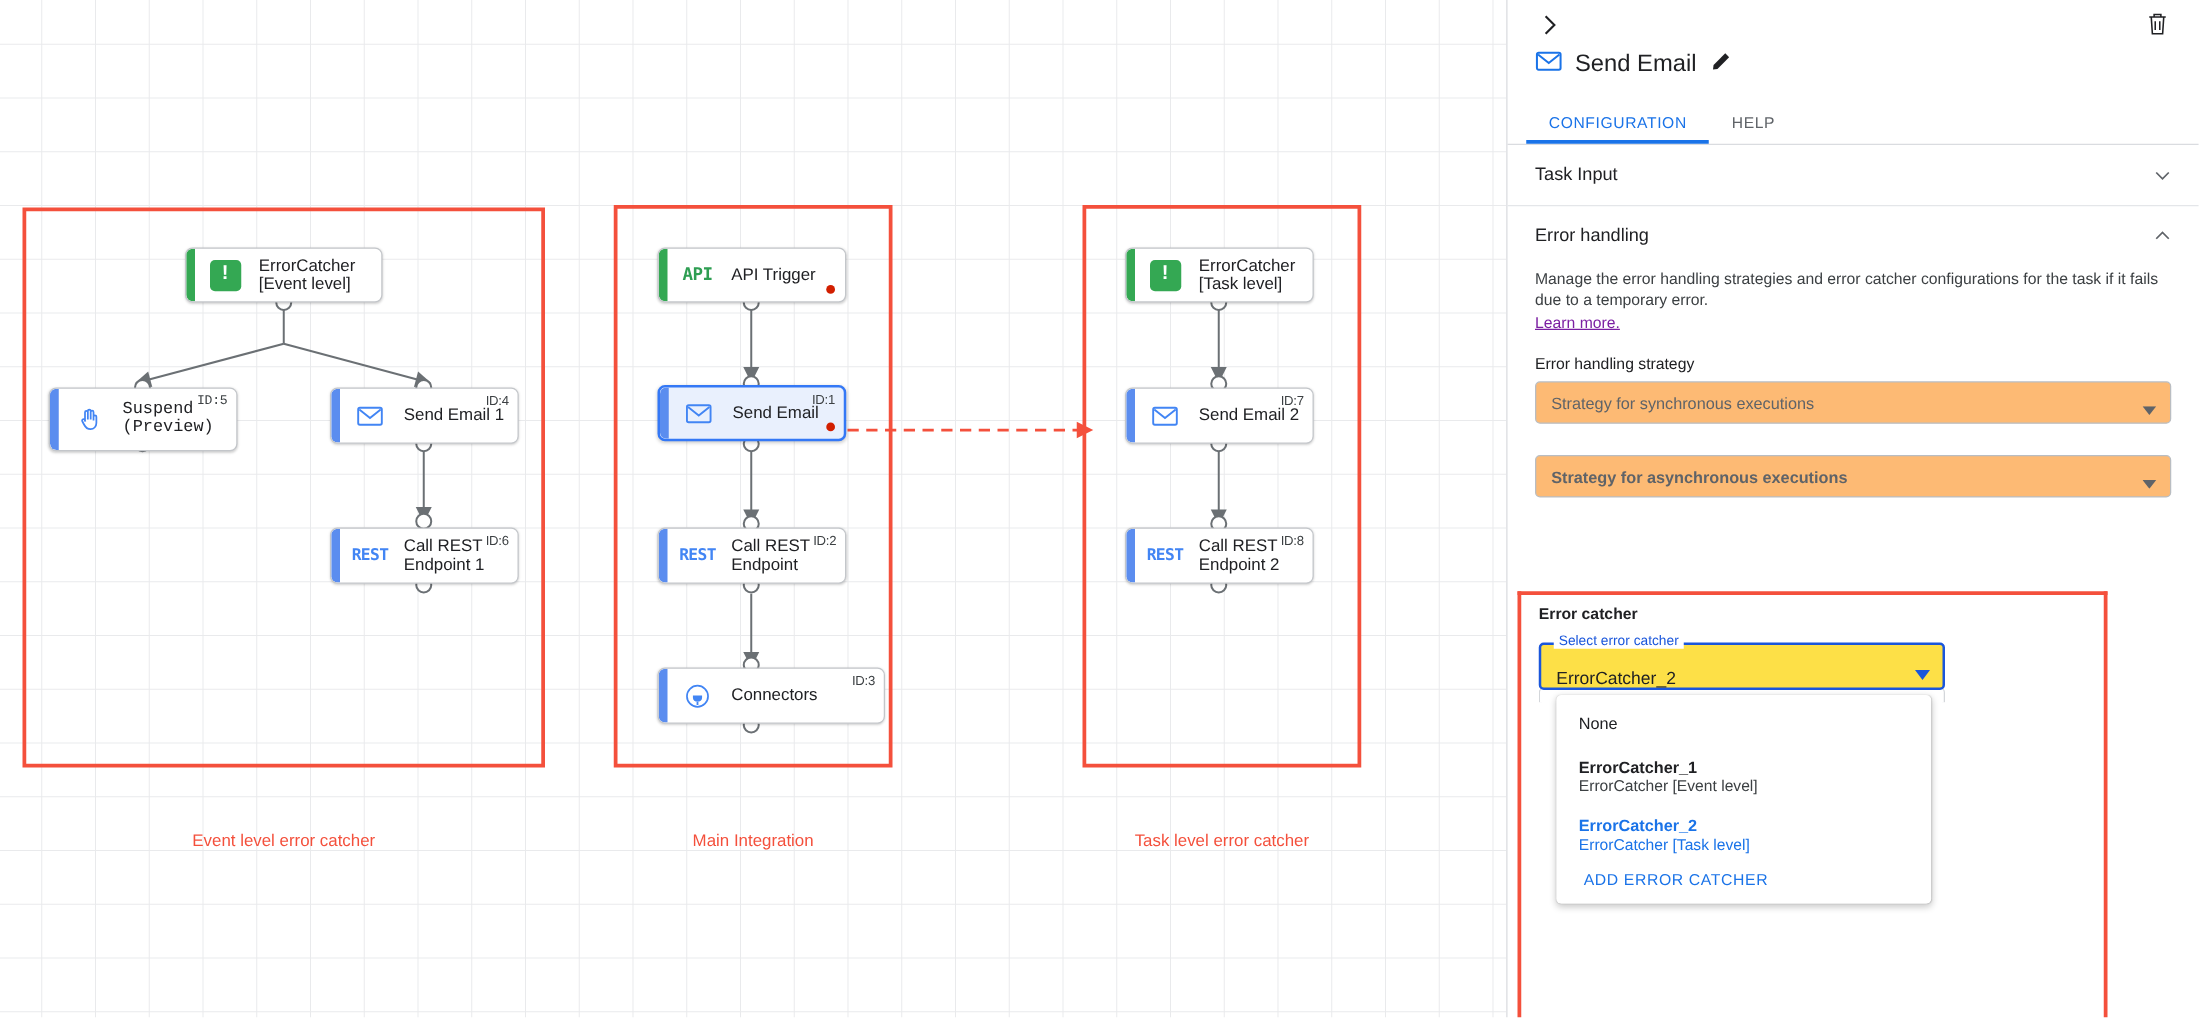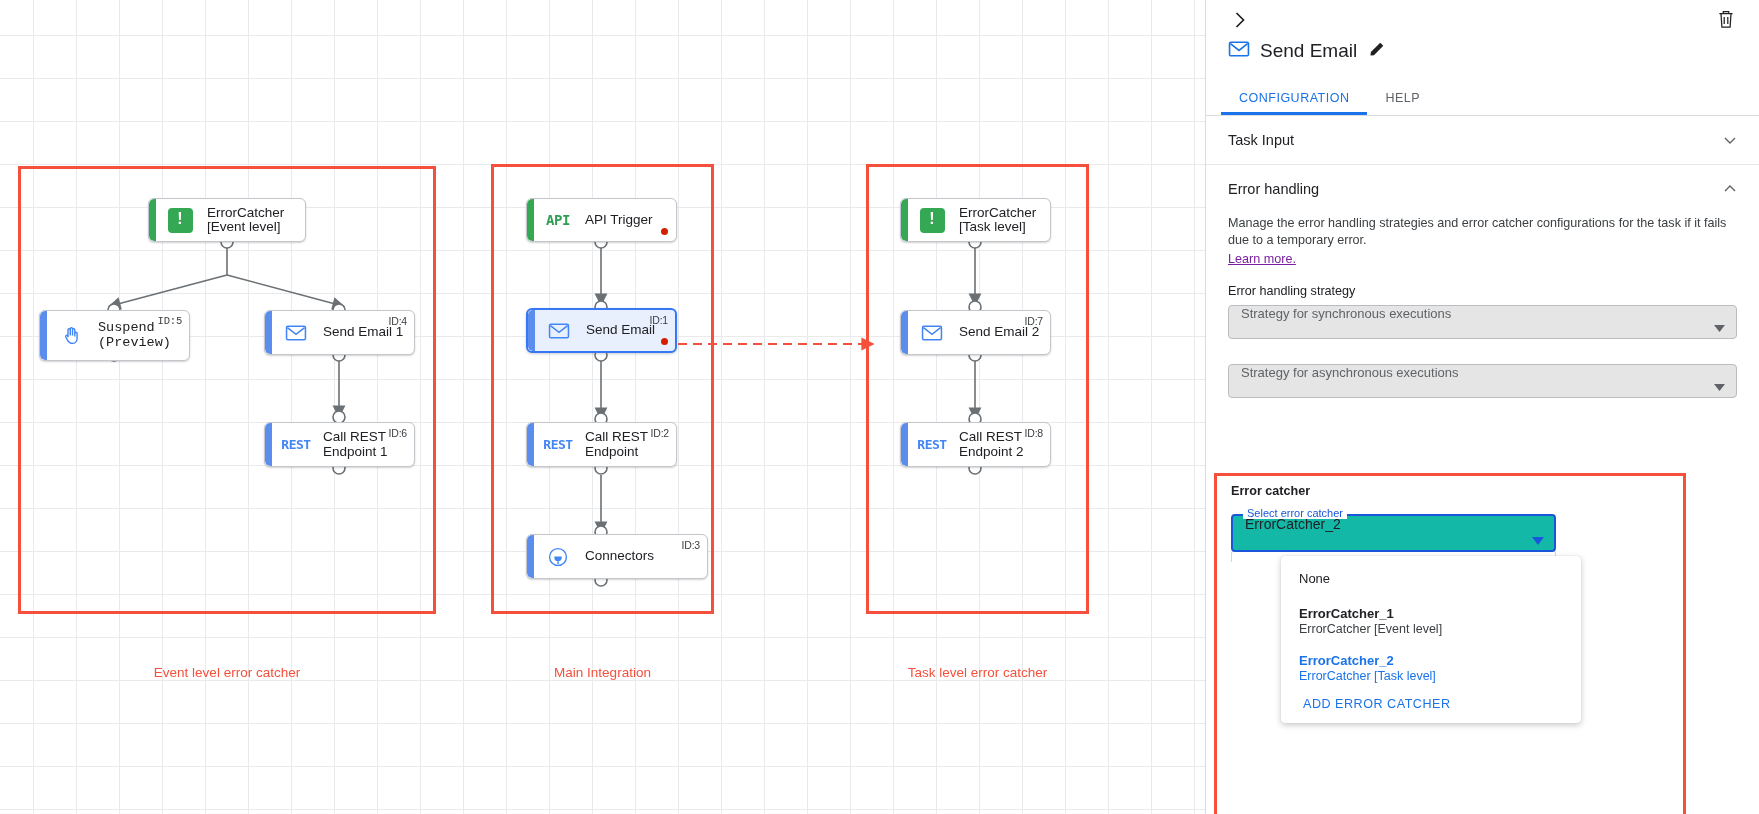--- a/index.html
+++ b/index.html
@@ -168,69 +168,68 @@
   .eh-link { color: #7b1fa2; text-decoration: underline; font-size: 12.6px; text-align: center; }
   .eh-label {
     font-size: 12.6px; color: #202124; font-weight: 400;
     margin-top: 17px; margin-bottom: 7px;
   }
   .select-box {
     position: relative;
     height: 34px;
     border: 1px solid #b9bdc2;
     border-radius: 4px;
-    display: flex; align-items: flex-start;
+    display: flex; align-items: center;
     padding: 0 12px;
     font-size: 13px; color: #5f6368;
     cursor: pointer;
-    background:#e5e5e5;
+    background:#fdba74;
   }
   .select-box .arrow { position:absolute; right: 11px; top: 14px; }
 
   .ec-wrap {
     position: absolute;
     left: 1214px; top: 473px;
     width: 472px; height: 341px;
     border: 3px solid #f4503c;
     border-bottom: none;
   }
   .ec-title {
     position:absolute; left: 14px; top: 8px;
     font-size: 12.6px; color: #202124; font-weight:600;
   }
   .ec-field {
     position: absolute;
     left: 14px; top: 38px;
     width: 325px; height: 38px;
     border: 2px solid #1a56db;
     border-radius: 4px;
-    display:flex; align-items:flex-start;
+    display:flex; align-items:flex-end;
     padding: 0 12px;
-    background:#14b8a6;
+    background:#fde047;
     cursor: pointer;
   }
   .ec-field .val { font-size: 14px; color: #202124; }
   .ec-legend {
     position: absolute;
     left: 10px; top: -9px;
     background: #fff;
     padding: 0 4px;
     font-size: 11px; color: #1a56db;
   }
   .ec-arrow { position:absolute; right: 10px; top: 15px; }
 
   .dropdown {
     position: absolute;
     left: 28px; top: 80px;
     width: 300px;
     background: #ffffff;
     border-radius: 4px;
     box-shadow: 0 2px 6px rgba(0,0,0,0.22), 0 0 1px rgba(0,0,0,0.18);
     padding: 11px 0 12px 0;
-    margin-left: 36px;
   }
   .dd-item {
     padding: 4px 18px;
     cursor: pointer;
   }
   .dd-primary { font-size: 13px; color: #202124; }
   .dd-primary.bold { font-weight: 600; }
   .dd-primary.sel { color: #1a73e8; font-weight: 600; }
   .dd-sub { font-size: 12.5px; color: #3c4043; margin-top: 1px; }
   .dd-sub.sel { color: #1a73e8; }
@@ -512,21 +511,21 @@
 
       <div class="select-box">
         <span>Strategy for synchronous executions</span>
         <span class="arrow">
           <svg width="11" height="7" viewBox="0 0 11 7">
               <path d="M0 0 L11 0 L5.5 7 Z" fill="#5f6368"></path>
             </svg>
         </span>
       </div>
 
-      <div class="select-box" style="margin-top:25px;">
+      <div class="select-box" style="margin-top:25px;font-weight:bold;">
         <span>Strategy for asynchronous executions</span>
         <span class="arrow">
           <svg width="11" height="7" viewBox="0 0 11 7">
               <path d="M0 0 L11 0 L5.5 7 Z" fill="#5f6368"></path>
             </svg>
         </span>
       </div>
     </div>
   </div>
 

